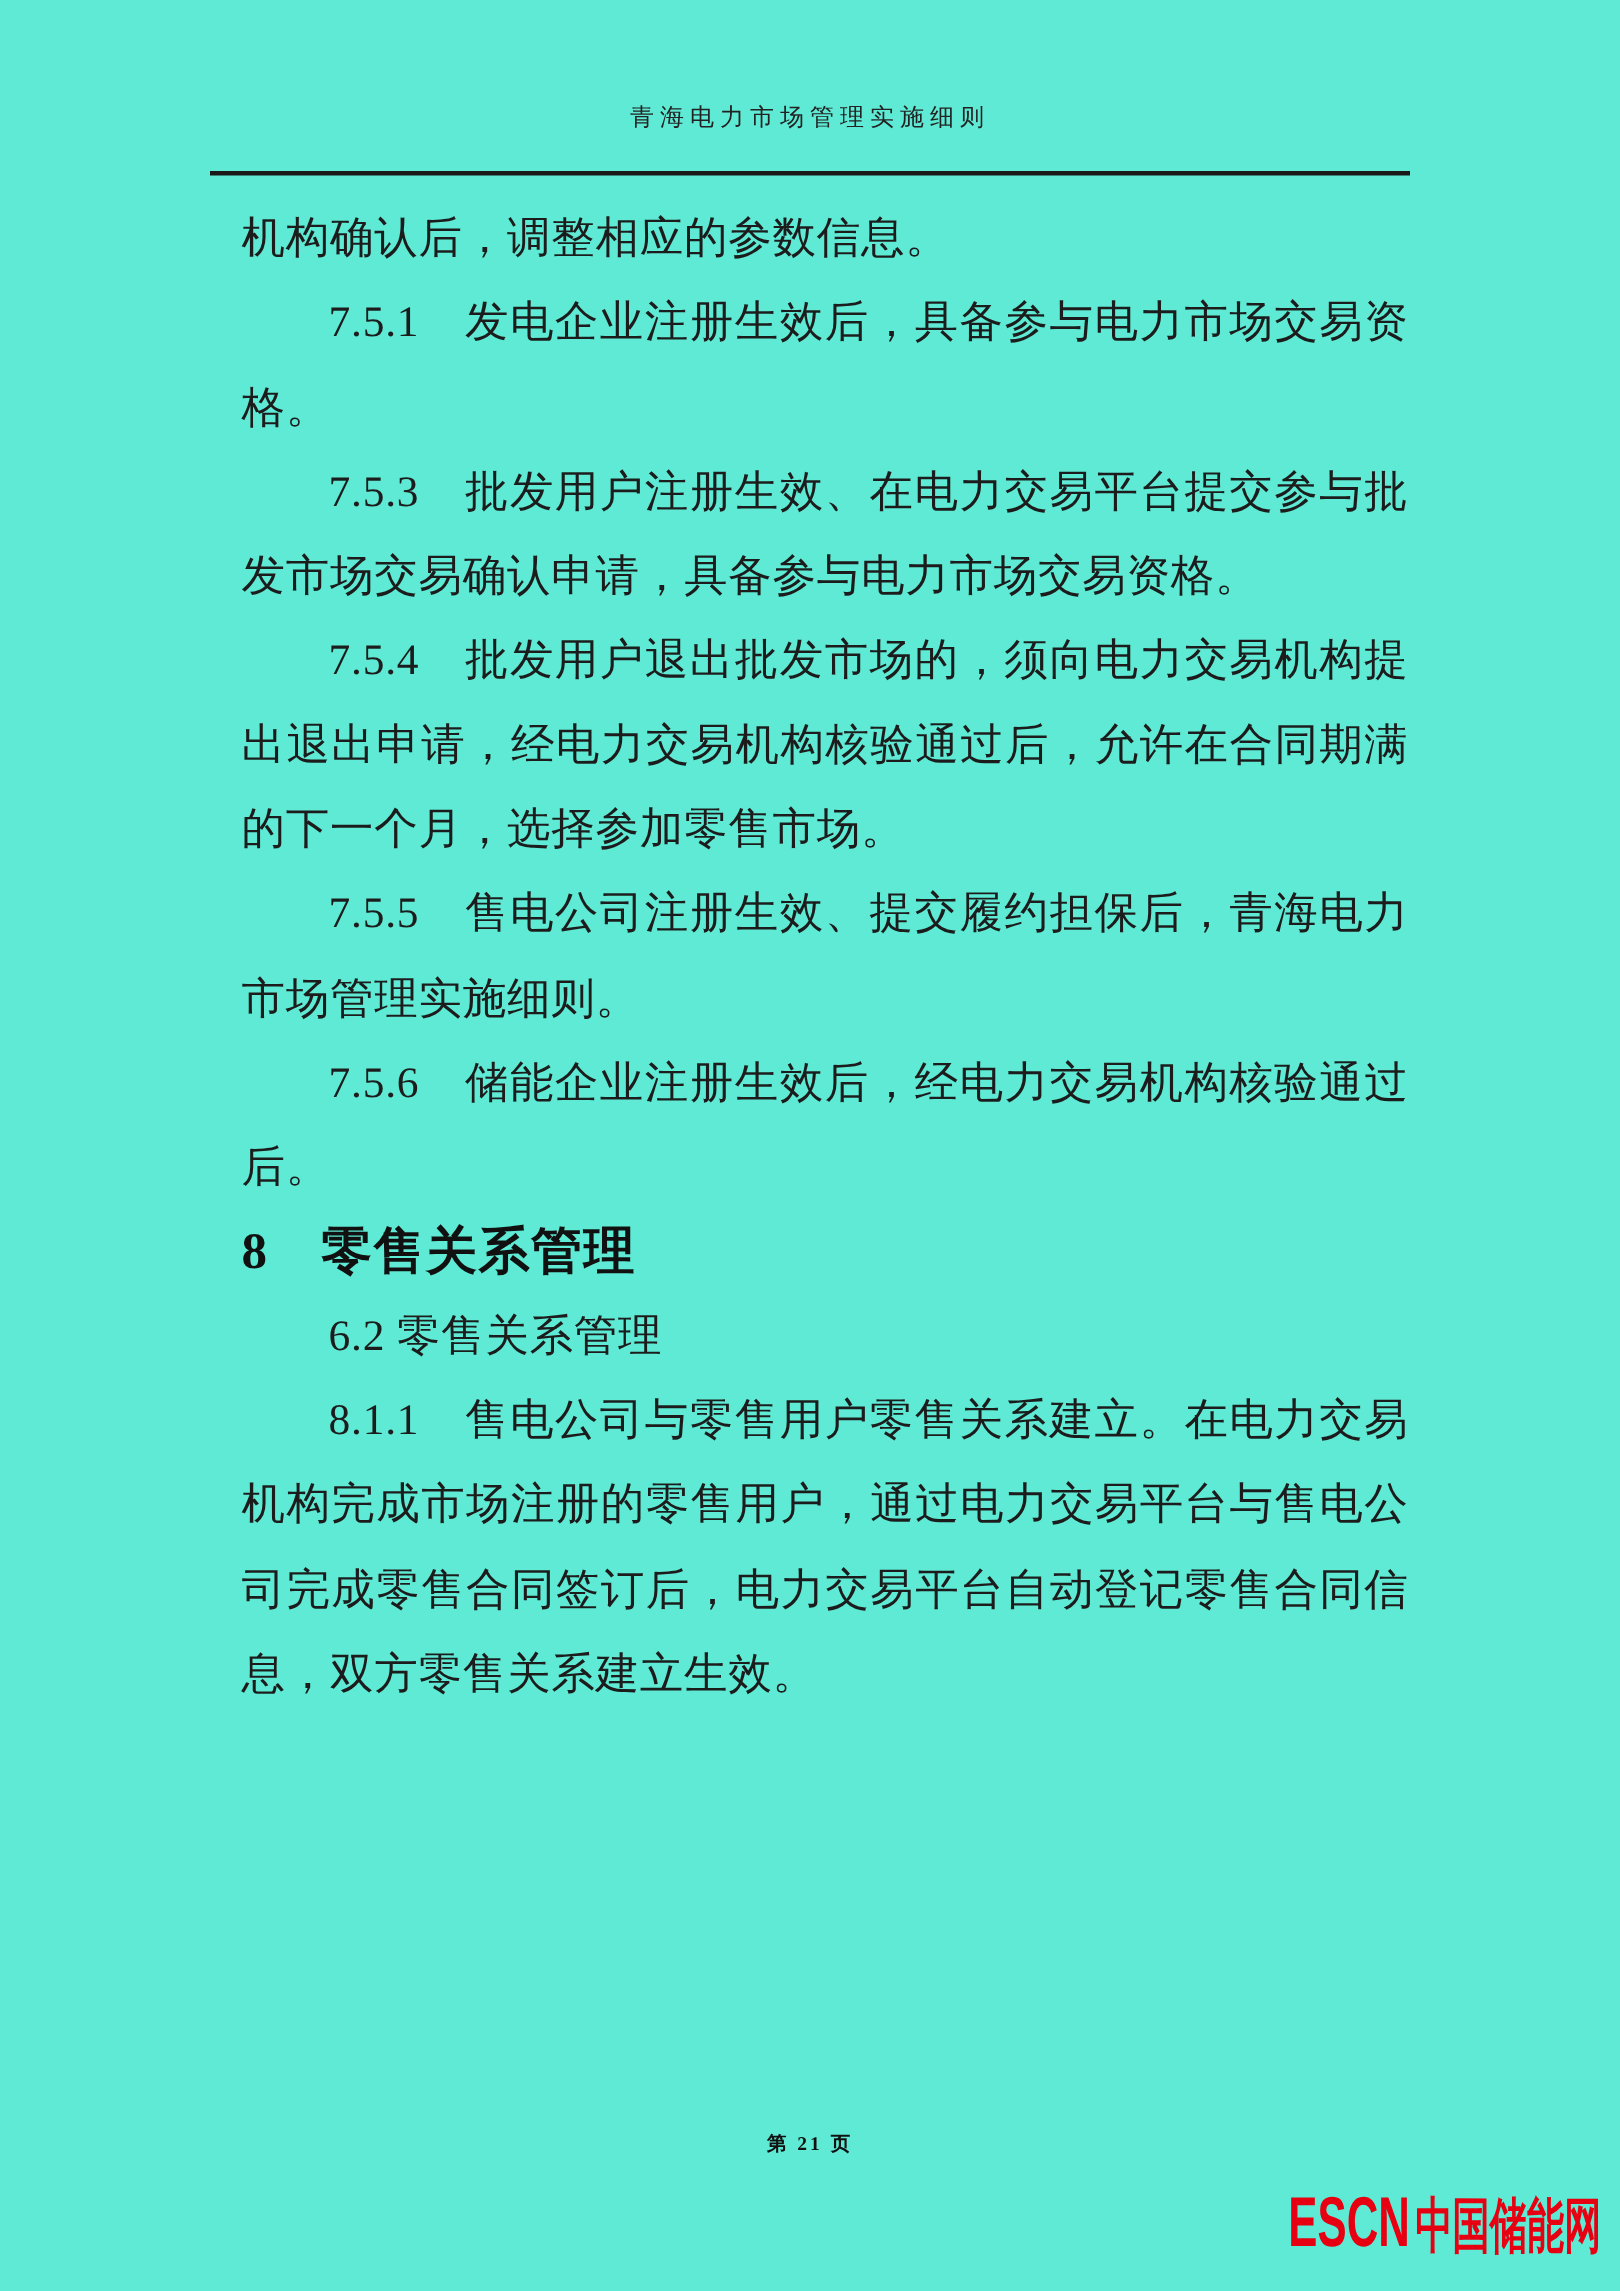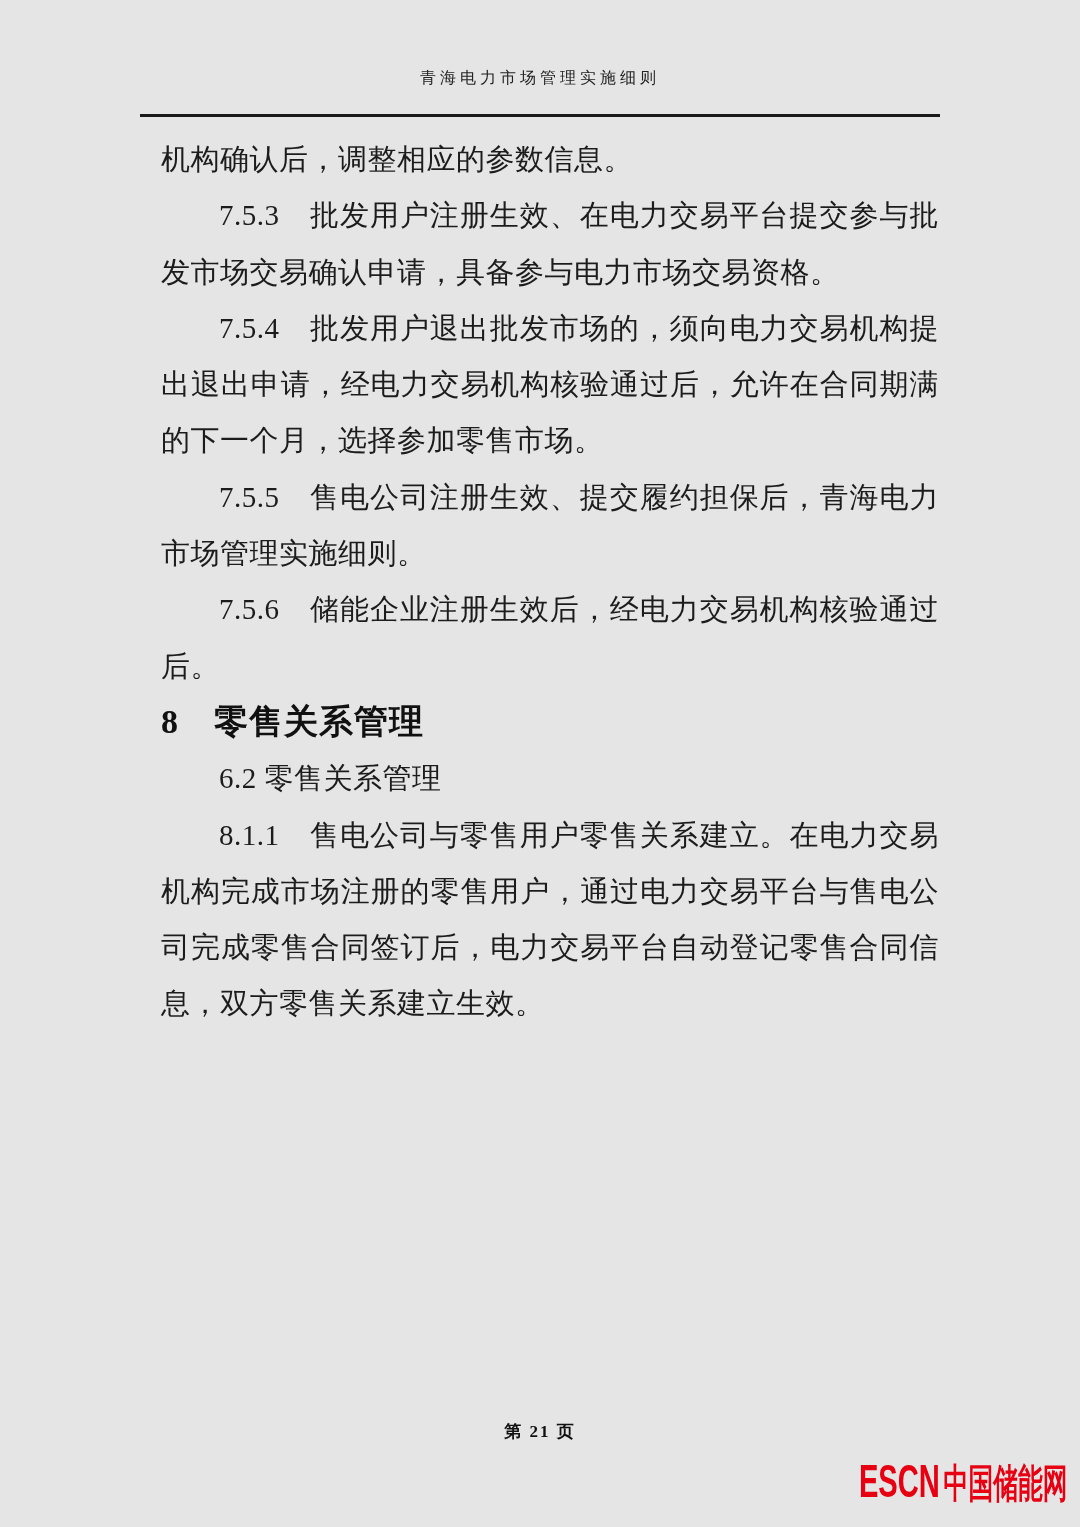--- a/index.html
+++ b/index.html
@@ -8,21 +8,21 @@
     height: 1527px;
     position: relative;
     background: #ffffff;
     font-family: "Liberation Serif", "DejaVu Serif", serif;
     color: #1a1a1a;
     overflow: hidden;
   }
   .page {
     position: absolute;
     inset: 0;
-    background: #e5e5e5;
+    background: #5eead4;
   }
   .header-title {
     position: absolute;
     top: 68px;
     left: 0;
     width: 100%;
     text-align: center;
     font-size: 16px;
     letter-spacing: 4px;
     color: #222222;
@@ -57,21 +57,21 @@
     font-size: 34px;
     letter-spacing: 1px;
     color: #111111;
   }
   .footer-page {
     position: absolute;
     top: 1420px;
     left: 0;
     width: 100%;
     text-align: center;
-    font-size: 17px;
+    font-size: 13px;
     font-weight: bold;
     letter-spacing: 2px;
     color: #111111;
   }
   .brand-logo {
     position: absolute;
     right: 12px;
     bottom: 16px;
     white-space: nowrap;
     transform: scaleX(0.62);
@@ -98,20 +98,21 @@
 <body>
 
 <div class="page">
 
   <div class="header-title">青海电力市场管理实施细则</div>
 
   <div class="header-rule"></div>
 
   <div class="doc-body">
     <p>机构确认后，调整相应的参数信息。</p>
+    <p class="indent">7.5.1　发电企业注册生效后，具备参与电力市场交易资格。</p>
     <p class="indent">7.5.3　批发用户注册生效、在电力交易平台提交参与批发市场交易确认申请，具备参与电力市场交易资格。</p>
     <p class="indent">7.5.4　批发用户退出批发市场的，须向电力交易机构提出退出申请，经电力交易机构核验通过后，允许在合同期满的下一个月，选择参加零售市场。</p>
     <p class="indent">7.5.5　售电公司注册生效、提交履约担保后，青海电力市场管理实施细则。</p>
     <p class="indent">7.5.6　储能企业注册生效后，经电力交易机构核验通过后。</p>
     <p class="heading">8　零售关系管理</p>
     <p class="indent">6.2 零售关系管理</p>
     <p class="indent">8.1.1　售电公司与零售用户零售关系建立。在电力交易机构完成市场注册的零售用户，通过电力交易平台与售电公司完成零售合同签订后，电力交易平台自动登记零售合同信息，双方零售关系建立生效。</p>
   </div>
 
   <div class="footer-page">第 21 页</div>

